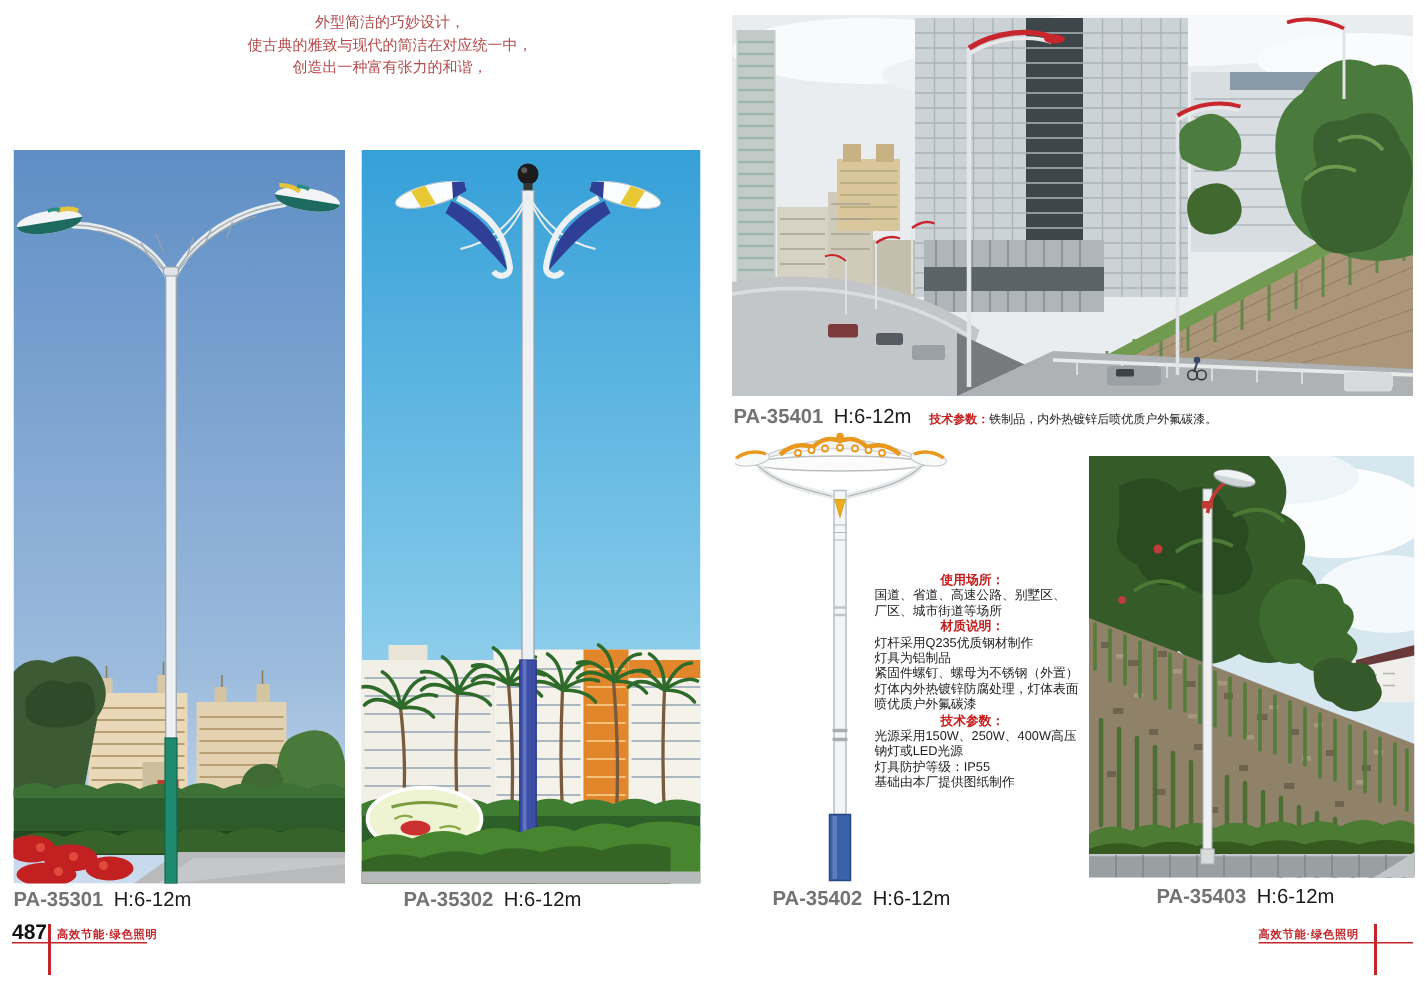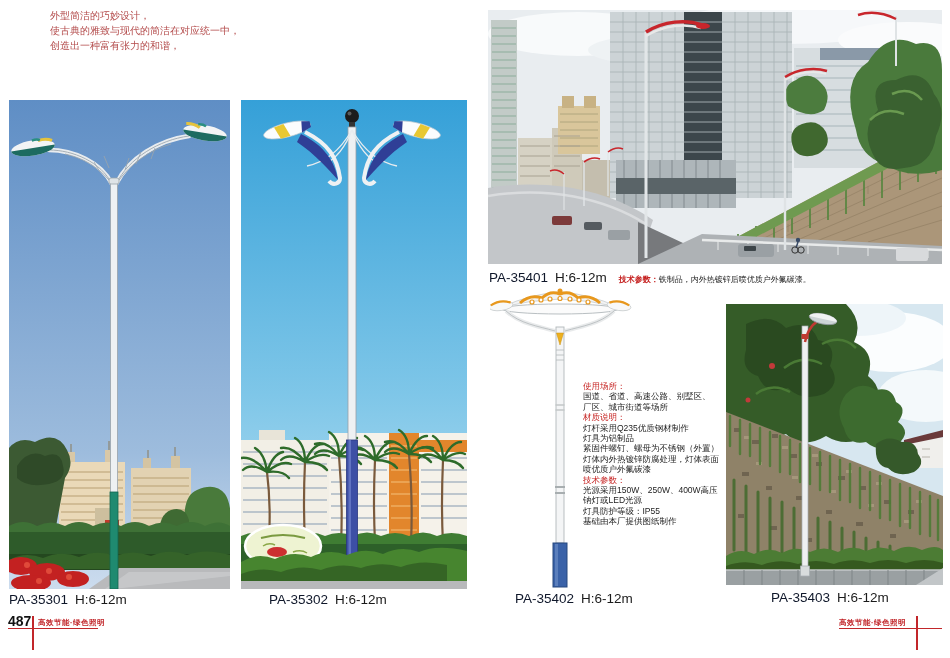--- a/index.html
+++ b/index.html
@@ -2,30 +2,30 @@
 <html><head>
 <meta charset="utf-8">
 <style>
   html,body{margin:0;padding:0;background:#fff;}
   .page{
     position:relative;width:950px;height:658px;background:#ffffff;overflow:hidden;
     font-family:"Liberation Sans","DejaVu Sans",sans-serif;
   }
   .photo{position:absolute;display:block;}
   .intro{
-    position:absolute;left:50px;top:8px;width:420px;text-align:left;
+    position:absolute;left:50px;top:8px;width:420px;text-align:center;
     color:#b34a4a;font-size:10px;line-height:15px;
   }
   .prod-label{position:absolute;font-size:13.5px;color:#1a1a1a;white-space:nowrap;}
-  .prod-code{color:#0f172a;font-weight:normal;margin-right:7px;}
+  .prod-code{color:#737373;font-weight:bold;margin-right:7px;}
   .prod-note{font-size:8px;margin-left:12px;}
   .note-label{color:#c5201f;font-weight:bold;}
   .note-text{color:#222;}
   .specs{position:absolute;left:583px;top:381px;width:160px;font-size:8.5px;line-height:10.4px;color:#1d1d1d;white-space:nowrap;}
-  .spec-title{color:#c5201f;font-weight:normal;}
+  .spec-title{color:#c5201f;font-weight:bold;margin-left:44px;}
   .footer-num{position:absolute;font-size:14px;font-weight:bold;color:#111;}
   .footer-slogan{position:absolute;font-size:7.5px;font-weight:bold;color:#c2262a;letter-spacing:0.5px;white-space:nowrap;}
   .red-line{position:absolute;background:#c2262a;}
 </style>
 </head>
 <body>
 
 <div class="page">
 
   <div class="intro">

